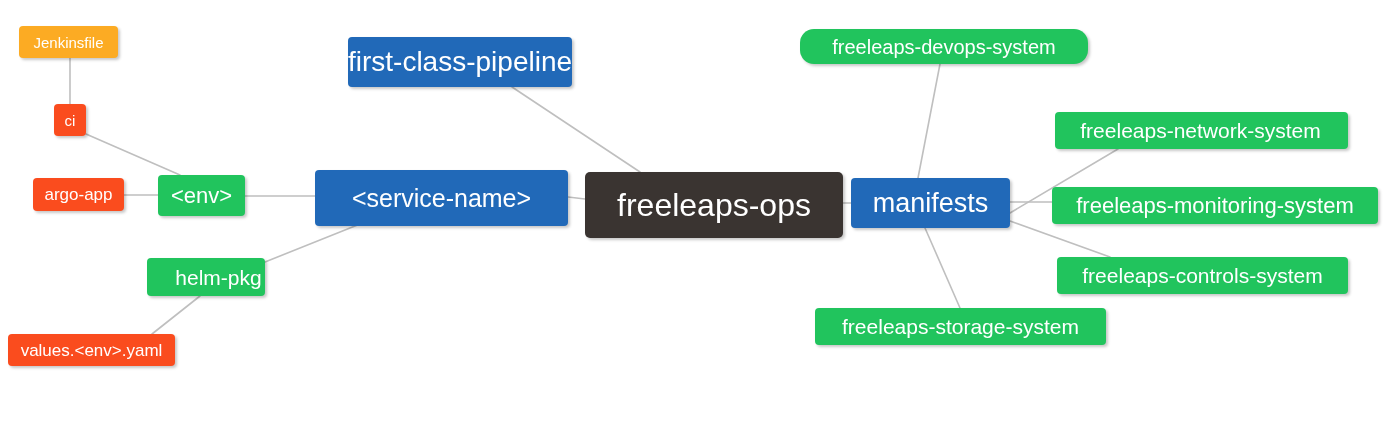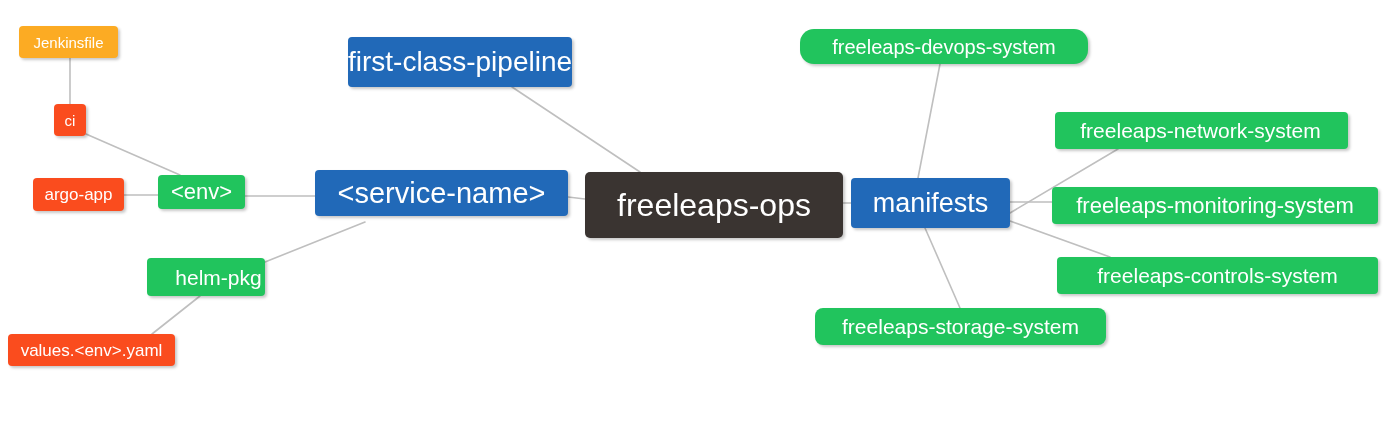--- a/index.html
+++ b/index.html
@@ -69,26 +69,26 @@
       <line x1="918" y1="178" x2="940" y2="64" stroke="#bfbfbf" stroke-width="1.6" stroke-linecap="round"></line>
       <line x1="1010" y1="213" x2="1118" y2="149" stroke="#bfbfbf" stroke-width="1.6" stroke-linecap="round"></line>
       <line x1="1010" y1="202" x2="1052" y2="202" stroke="#bfbfbf" stroke-width="1.6" stroke-linecap="round"></line>
       <line x1="1010" y1="221" x2="1110" y2="257" stroke="#bfbfbf" stroke-width="1.6" stroke-linecap="round"></line>
       <line x1="925" y1="228" x2="960" y2="308" stroke="#bfbfbf" stroke-width="1.6" stroke-linecap="round"></line>
     </svg>
   <div id="node-layer">
       <div class="node orange" style="left: 19px; top: 26px; width: 99px; height: 32px; font-size: 15px;">Jenkinsfile</div>
       <div class="node red" style="left: 54px; top: 104px; width: 32px; height: 32px; font-size: 15px;">ci</div>
       <div class="node red" style="left: 33px; top: 178px; width: 91px; height: 33px; font-size: 17px;">argo-app</div>
-      <div class="node green" style="left: 158px; top: 175px; width: 87px; height: 34px; font-size: 22px;">&lt;env&gt;</div>
+      <div class="node green" style="left: 158px; top: 175px; width: 87px; height: 41px; font-size: 22px;">&lt;env&gt;</div>
       <div class="node green" style="left: 147px; top: 258px; width: 118px; height: 38px; font-size: 21px; padding-left: 35px;">helm-pkg</div>
       <div class="node red" style="left: 8px; top: 334px; width: 167px; height: 32px; font-size: 17px;">values.&lt;env&gt;.yaml</div>
       <div class="node blue" style="left: 314px; top: 37px; width: 224px; height: 50px; font-size: 28px; margin-left: 34px;">first-class-pipeline</div>
-      <div class="node blue" style="left: 315px; top: 170px; width: 253px; height: 46px; font-size: 29px;">&lt;service-name&gt;</div>
+      <div class="node blue" style="left: 315px; top: 170px; width: 253px; height: 56px; font-size: 25px;">&lt;service-name&gt;</div>
       <div class="node root" style="left: 585px; top: 172px; width: 258px; height: 66px; font-size: 32px;">freeleaps-ops</div>
       <div class="node blue" style="left: 851px; top: 178px; width: 159px; height: 50px; font-size: 27px;">manifests</div>
       <div class="node green" style="left: 800px; top: 29px; width: 288px; height: 35px; font-size: 20px; border-radius: 14px;">freeleaps-devops-system</div>
       <div class="node green" style="left: 1055px; top: 112px; width: 293px; height: 37px; font-size: 21px; padding-left: 8px;">freeleaps-network-system</div>
       <div class="node green" style="left: 1052px; top: 187px; width: 326px; height: 37px; font-size: 22px;">freeleaps-monitoring-system</div>
-      <div class="node green" style="left: 1057px; top: 257px; width: 321px; height: 37px; font-size: 21px;">freeleaps-controls-system</div>
-      <div class="node green" style="left: 815px; top: 308px; width: 291px; height: 37px; font-size: 21px; border-radius: 8px;">freeleaps-storage-system</div>
+      <div class="node green" style="left: 1057px; top: 257px; width: 291px; height: 37px; font-size: 21px;">freeleaps-controls-system</div>
+      <div class="node green" style="left: 815px; top: 308px; width: 291px; height: 37px; font-size: 21px;">freeleaps-storage-system</div>
     </div>
 </div>
 
 </body></html>

